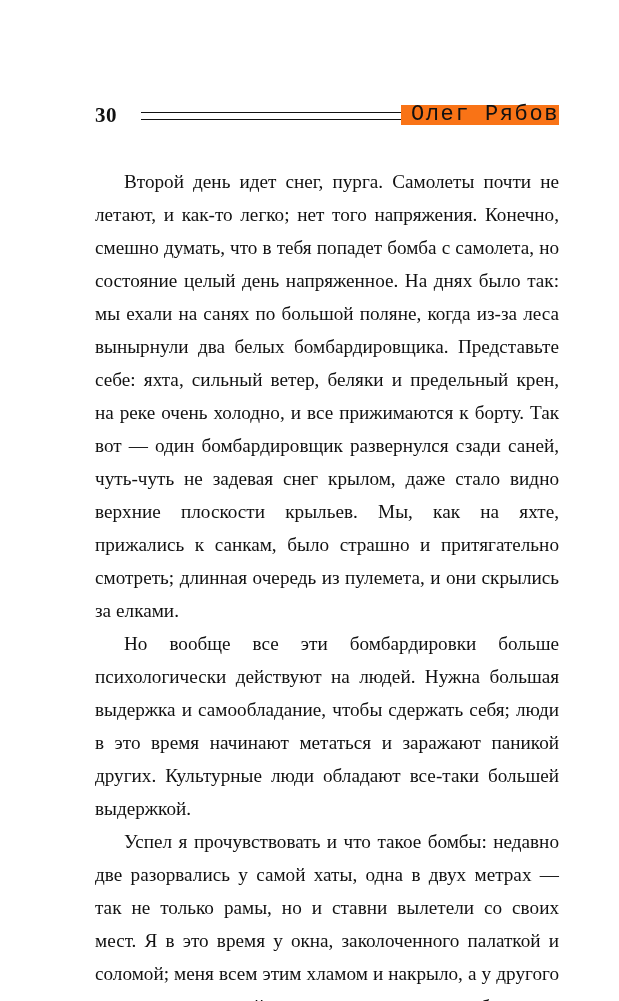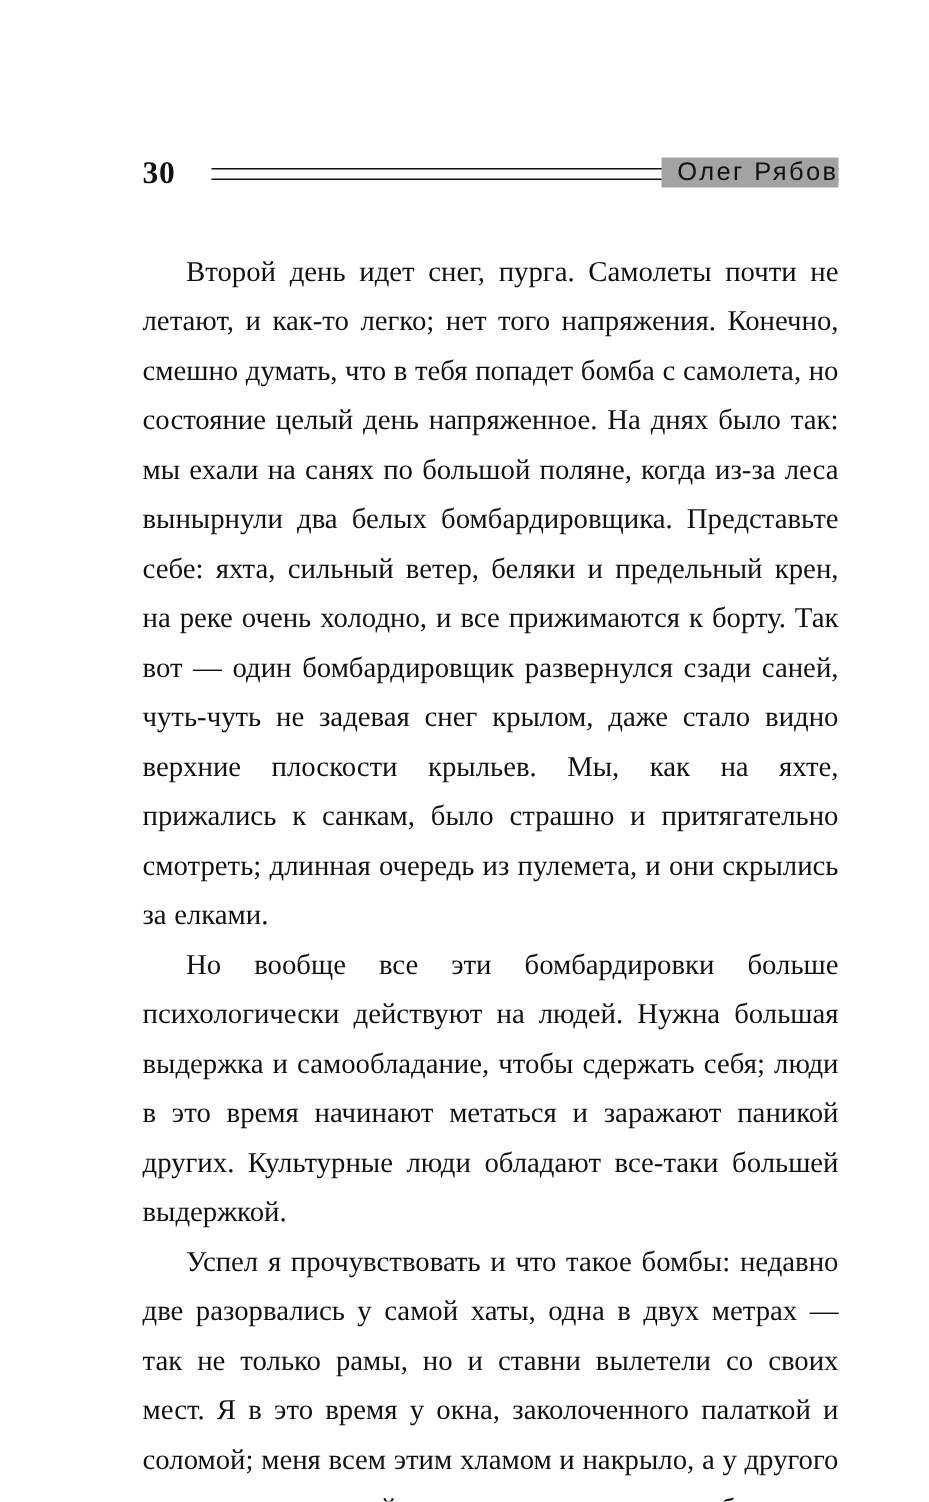--- a/index.html
+++ b/index.html
@@ -62,28 +62,28 @@
     position: absolute;
     left: 0;
     right: 0;
     top: 16px;
     border-top: 1.6px solid #111111;
   }
   .author-name {
     position: absolute;
     right: 0;
     top: 2px;
-    background: #a3a3a3;
+    background: #f97316;
     padding-left: 10px;
-    font-size: 17px;
+    font-size: 22px;
     line-height: 20px;
     letter-spacing: 1.6px;
     color: #111111;
     white-space: nowrap;
-    font-family: Liberation Sans, sans-serif;
+    font-family: Liberation Mono, monospace;
   }
   
   .body-text {
     margin-top: 26px;
   }
   .para {
     font-size: 19.2px;
     line-height: 33px;
     text-align: justify;
     text-indent: 29px;

